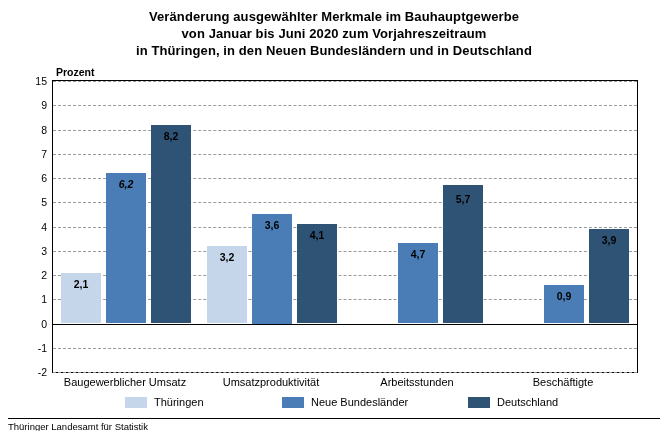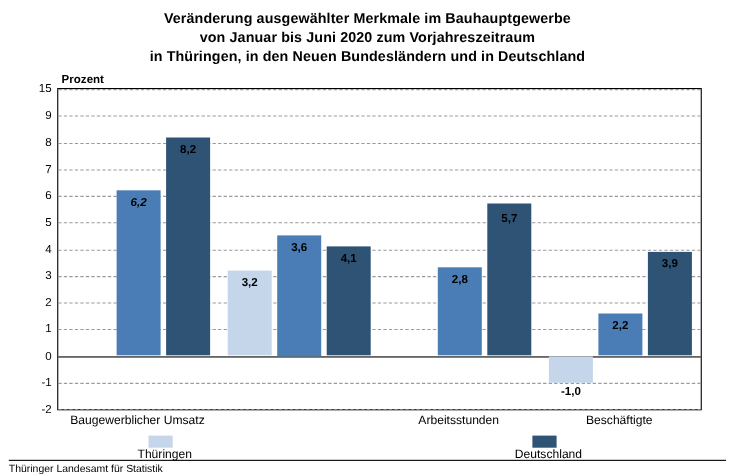--- a/index.html
+++ b/index.html
@@ -128,21 +128,20 @@
     width: 586px;
     height: 20px;
   }
   .legend-item {
     position: absolute;
     top: 0;
     display: flex;
     align-items: center;
     font-size: 11px;
     white-space: nowrap;
-    flex-direction: column;
   }
   .legend-swatch {
     width: 22px;
     height: 11px;
     margin-right: 7px;
     display: inline-block;
   }
   
   .footer-rule {
     position: absolute;
@@ -220,20 +219,24 @@
       </div>
       <div class="ytick-wrap" style="top: 266.75px;">
         <div class="gridline"></div>
         <div class="ytick">-1</div>
       </div>
       <div class="ytick-wrap" style="top: 291px;">
         <div class="gridline"></div>
         <div class="ytick">-2</div>
       </div>
       <div class="group" style="left: 0px; width: 146px;">
+        <div class="bar" style="left: 8px; bottom: 0px; height: 291px;">
+          <div class="bar-rect" style="top: 191.575px; height: 50.925px; background: rgb(197, 214, 234);"></div>
+          <div class="bar-label" style="top: 196.575px;">2,1</div>
+        </div>
         <div class="bar" style="left: 53px; bottom: 0px; height: 291px;">
           <div class="bar-rect" style="top: 92.15px; height: 150.35px; background: rgb(74, 125, 181);"></div>
           <div class="bar-label" style="top: 97.15px; font-style: italic;">6,2</div>
         </div>
         <div class="bar" style="left: 98px; bottom: 0px; height: 291px;">
           <div class="bar-rect" style="top: 43.65px; height: 198.85px; background: rgb(46, 83, 117);"></div>
           <div class="bar-label" style="top: 48.65px;">8,2</div>
         </div>
       </div>
       <div class="group" style="left: 146px; width: 146px;">
@@ -246,54 +249,55 @@
           <div class="bar-label" style="top: 138.375px;">3,6</div>
         </div>
         <div class="bar" style="left: 98px; bottom: 0px; height: 291px;">
           <div class="bar-rect" style="top: 143.075px; height: 99.425px; background: rgb(46, 83, 117);"></div>
           <div class="bar-label" style="top: 148.075px;">4,1</div>
         </div>
       </div>
       <div class="group" style="left: 292px; width: 146px;">
         <div class="bar" style="left: 53px; bottom: 0px; height: 291px;">
           <div class="bar-rect" style="top: 162.475px; height: 80.025px; background: rgb(74, 125, 181);"></div>
-          <div class="bar-label" style="top: 167.475px;">2,8</div>
+          <div class="bar-label" style="top: 167.475px;">4,7</div>
         </div>
         <div class="bar" style="left: 98px; bottom: 0px; height: 291px;">
           <div class="bar-rect" style="top: 104.275px; height: 138.225px; background: rgb(46, 83, 117);"></div>
           <div class="bar-label" style="top: 92px; margin-top: 20px;">5,7</div>
         </div>
       </div>
       <div class="group" style="left: 438px; width: 146px;">
-        <div class="bar" style="left: 8px; bottom: 0px; height: 291px;">
-          <div class="bar-rect" style="top: 242.5px; height: 24.25px; background: rgb(197, 214, 234);"></div>
-          <div class="bar-label" style="top: 268.75px;">-1,0</div>
-        </div>
         <div class="bar" style="left: 53px; bottom: 0px; height: 291px;">
           <div class="bar-rect" style="top: 203.7px; height: 38.8px; background: rgb(74, 125, 181);"></div>
-          <div class="bar-label" style="top: 208.7px;">2,2</div>
+          <div class="bar-label" style="top: 208.7px;">0,9</div>
         </div>
         <div class="bar" style="left: 98px; bottom: 0px; height: 291px;">
           <div class="bar-rect" style="top: 147.925px; height: 94.575px; background: rgb(46, 83, 117);"></div>
           <div class="bar-label" style="top: 152.925px;">3,9</div>
         </div>
       </div>
     </div>
 
   <div class="cat-labels" id="cat-labels">
       <div class="cat-label" style="left: 0px; width: 146px;">Baugewerblicher Umsatz</div>
+      <div class="cat-label" style="left: 146px; width: 146px;">Umsatzproduktivität</div>
       <div class="cat-label" style="left: 438px; width: 146px;">Beschäftigte</div>
       <div class="cat-label" style="left: 292px; width: 146px;">Arbeitsstunden</div>
     </div>
 
   <div class="legend" id="legend">
       <div class="legend-item" style="left: 73px;">
         <span class="legend-swatch" style="background: rgb(197, 214, 234);"></span>
         <span>Thüringen</span>
       </div>
+      <div class="legend-item" style="left: 230px;">
+        <span class="legend-swatch" style="background: rgb(74, 125, 181);"></span>
+        <span>Neue Bundesländer</span>
+      </div>
       <div class="legend-item" style="left: 416px;">
         <span class="legend-swatch" style="background: rgb(46, 83, 117);"></span>
         <span>Deutschland</span>
       </div>
     </div>
 
   <div class="footer-rule"></div>
   <div class="footer-text">Thüringer Landesamt für Statistik</div>
 </div>
 

